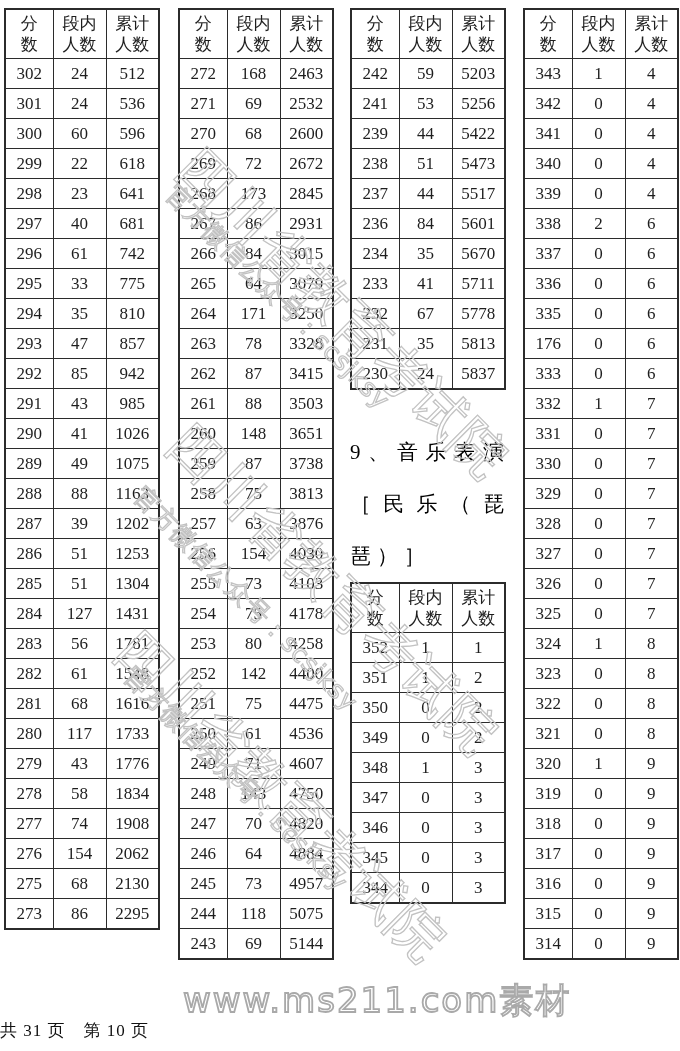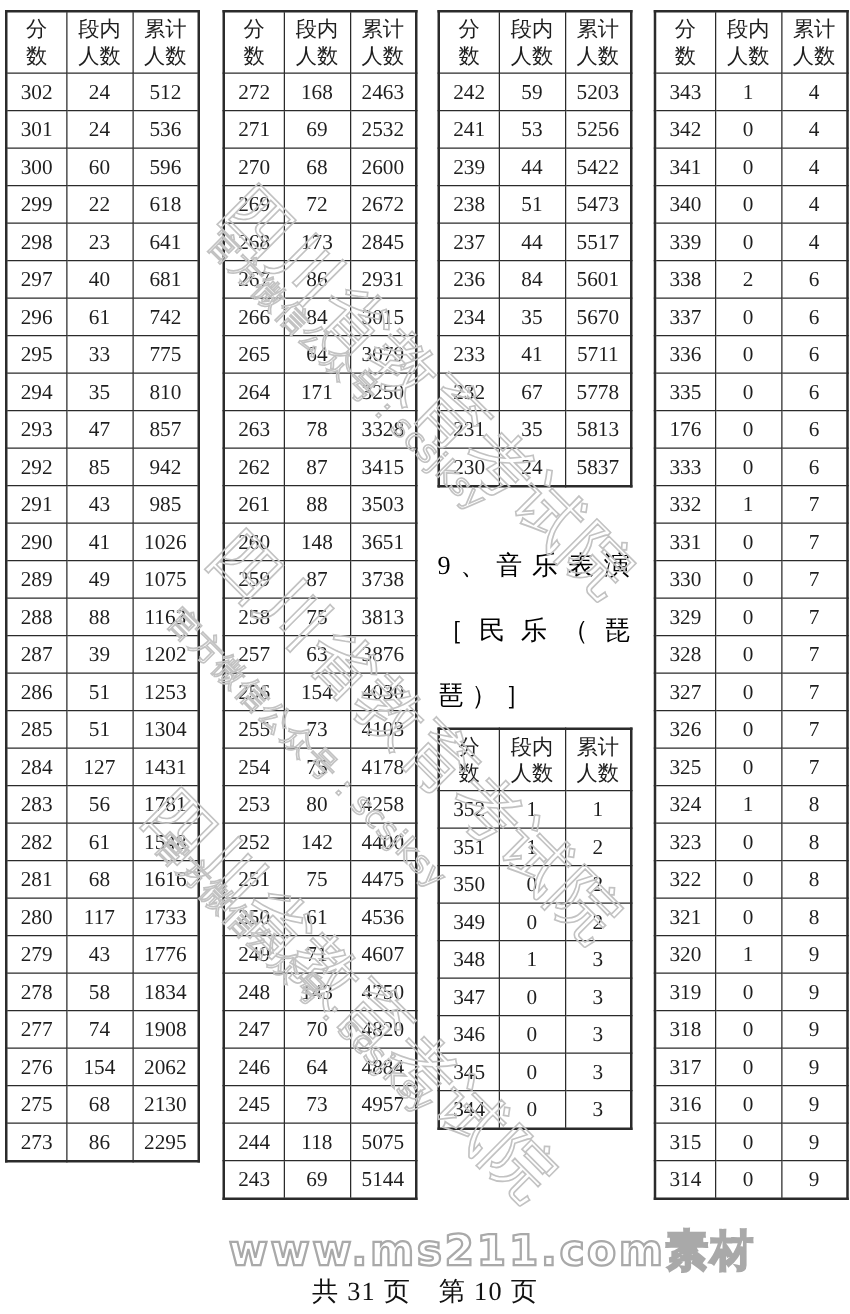--- a/index.html
+++ b/index.html
@@ -31,27 +31,27 @@
       font-family:"DejaVu Sans","Liberation Sans",sans-serif;
       color:transparent;-webkit-text-stroke:1.3px #c2c2c2;}
   .wm-large{font-size:54px;letter-spacing:1px;}
   .wm-small{font-size:25px;letter-spacing:1px;}
   #wmA-l{left:212px;top:132px;} #wmA-s{left:182px;top:178px;}
   #wmB-l{left:202px;top:408px;} #wmB-s{left:150px;top:480px;}
   #wmC-l{left:150px;top:615px;} #wmC-s{left:140px;top:660px;}
 
   
   .site-wm{position:absolute;left:183px;top:978px;z-index:6;pointer-events:none;
-      font-family:"DejaVu Sans","Liberation Sans",sans-serif;font-weight:bold;
+      font-family:"DejaVu Sans","Liberation Sans",sans-serif;font-weight:normal;
       font-size:34px;letter-spacing:2px;color:#ffffff;
       -webkit-text-stroke:1.8px #a9a9a9;}
 
   
-  .footer{position:absolute;left:0;top:1019px;width:680px;text-align:center;
-      font-size:21px;color:#111;letter-spacing:1px;}
+  .footer{position:absolute;left:0;top:1019px;width:680px;text-align:left;
+      font-size:17px;color:#111;letter-spacing:1px;}
 </style>
 </head>
 <body>
 
 <div class="page">
 
   <div id="wmA-l" class="wm wm-large">四川省教育考试院</div>
   <div id="wmA-s" class="wm wm-small">官方微信公众号：scsjksy</div>
   <div id="wmB-l" class="wm wm-large">四川省教育考试院</div>
   <div id="wmB-s" class="wm wm-small">官方微信公众号：scsjksy</div>

